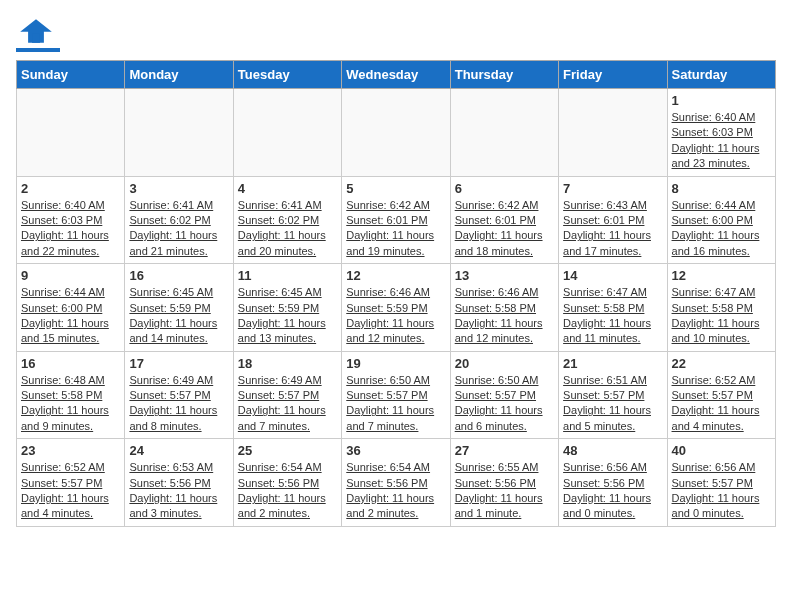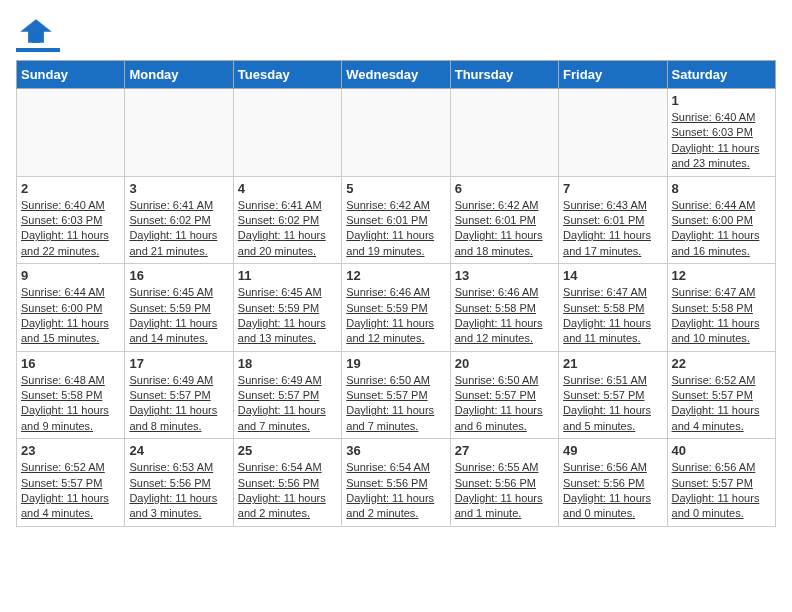--- a/index.html
+++ b/index.html
@@ -247,21 +247,21 @@
           </td>
           <td>
             <span class="day-number">36</span>
             <div class="day-info">Sunrise: 6:54 AM<br>Sunset: 5:56 PM<br>Daylight: 11 hours and 2 minutes.</div>
           </td>
           <td>
             <span class="day-number">27</span>
             <div class="day-info">Sunrise: 6:55 AM<br>Sunset: 5:56 PM<br>Daylight: 11 hours and 1 minute.</div>
           </td>
           <td>
-            <span class="day-number">49</span>
+            <span class="day-number">48</span>
             <div class="day-info">Sunrise: 6:56 AM<br>Sunset: 5:56 PM<br>Daylight: 11 hours and 0 minutes.</div>
           </td>
           <td>
             <span class="day-number">40</span>
             <div class="day-info">Sunrise: 6:56 AM<br>Sunset: 5:57 PM<br>Daylight: 11 hours and 0 minutes.</div>
           </td>
         </tr>
       </tbody>
   </table>
 </div>

